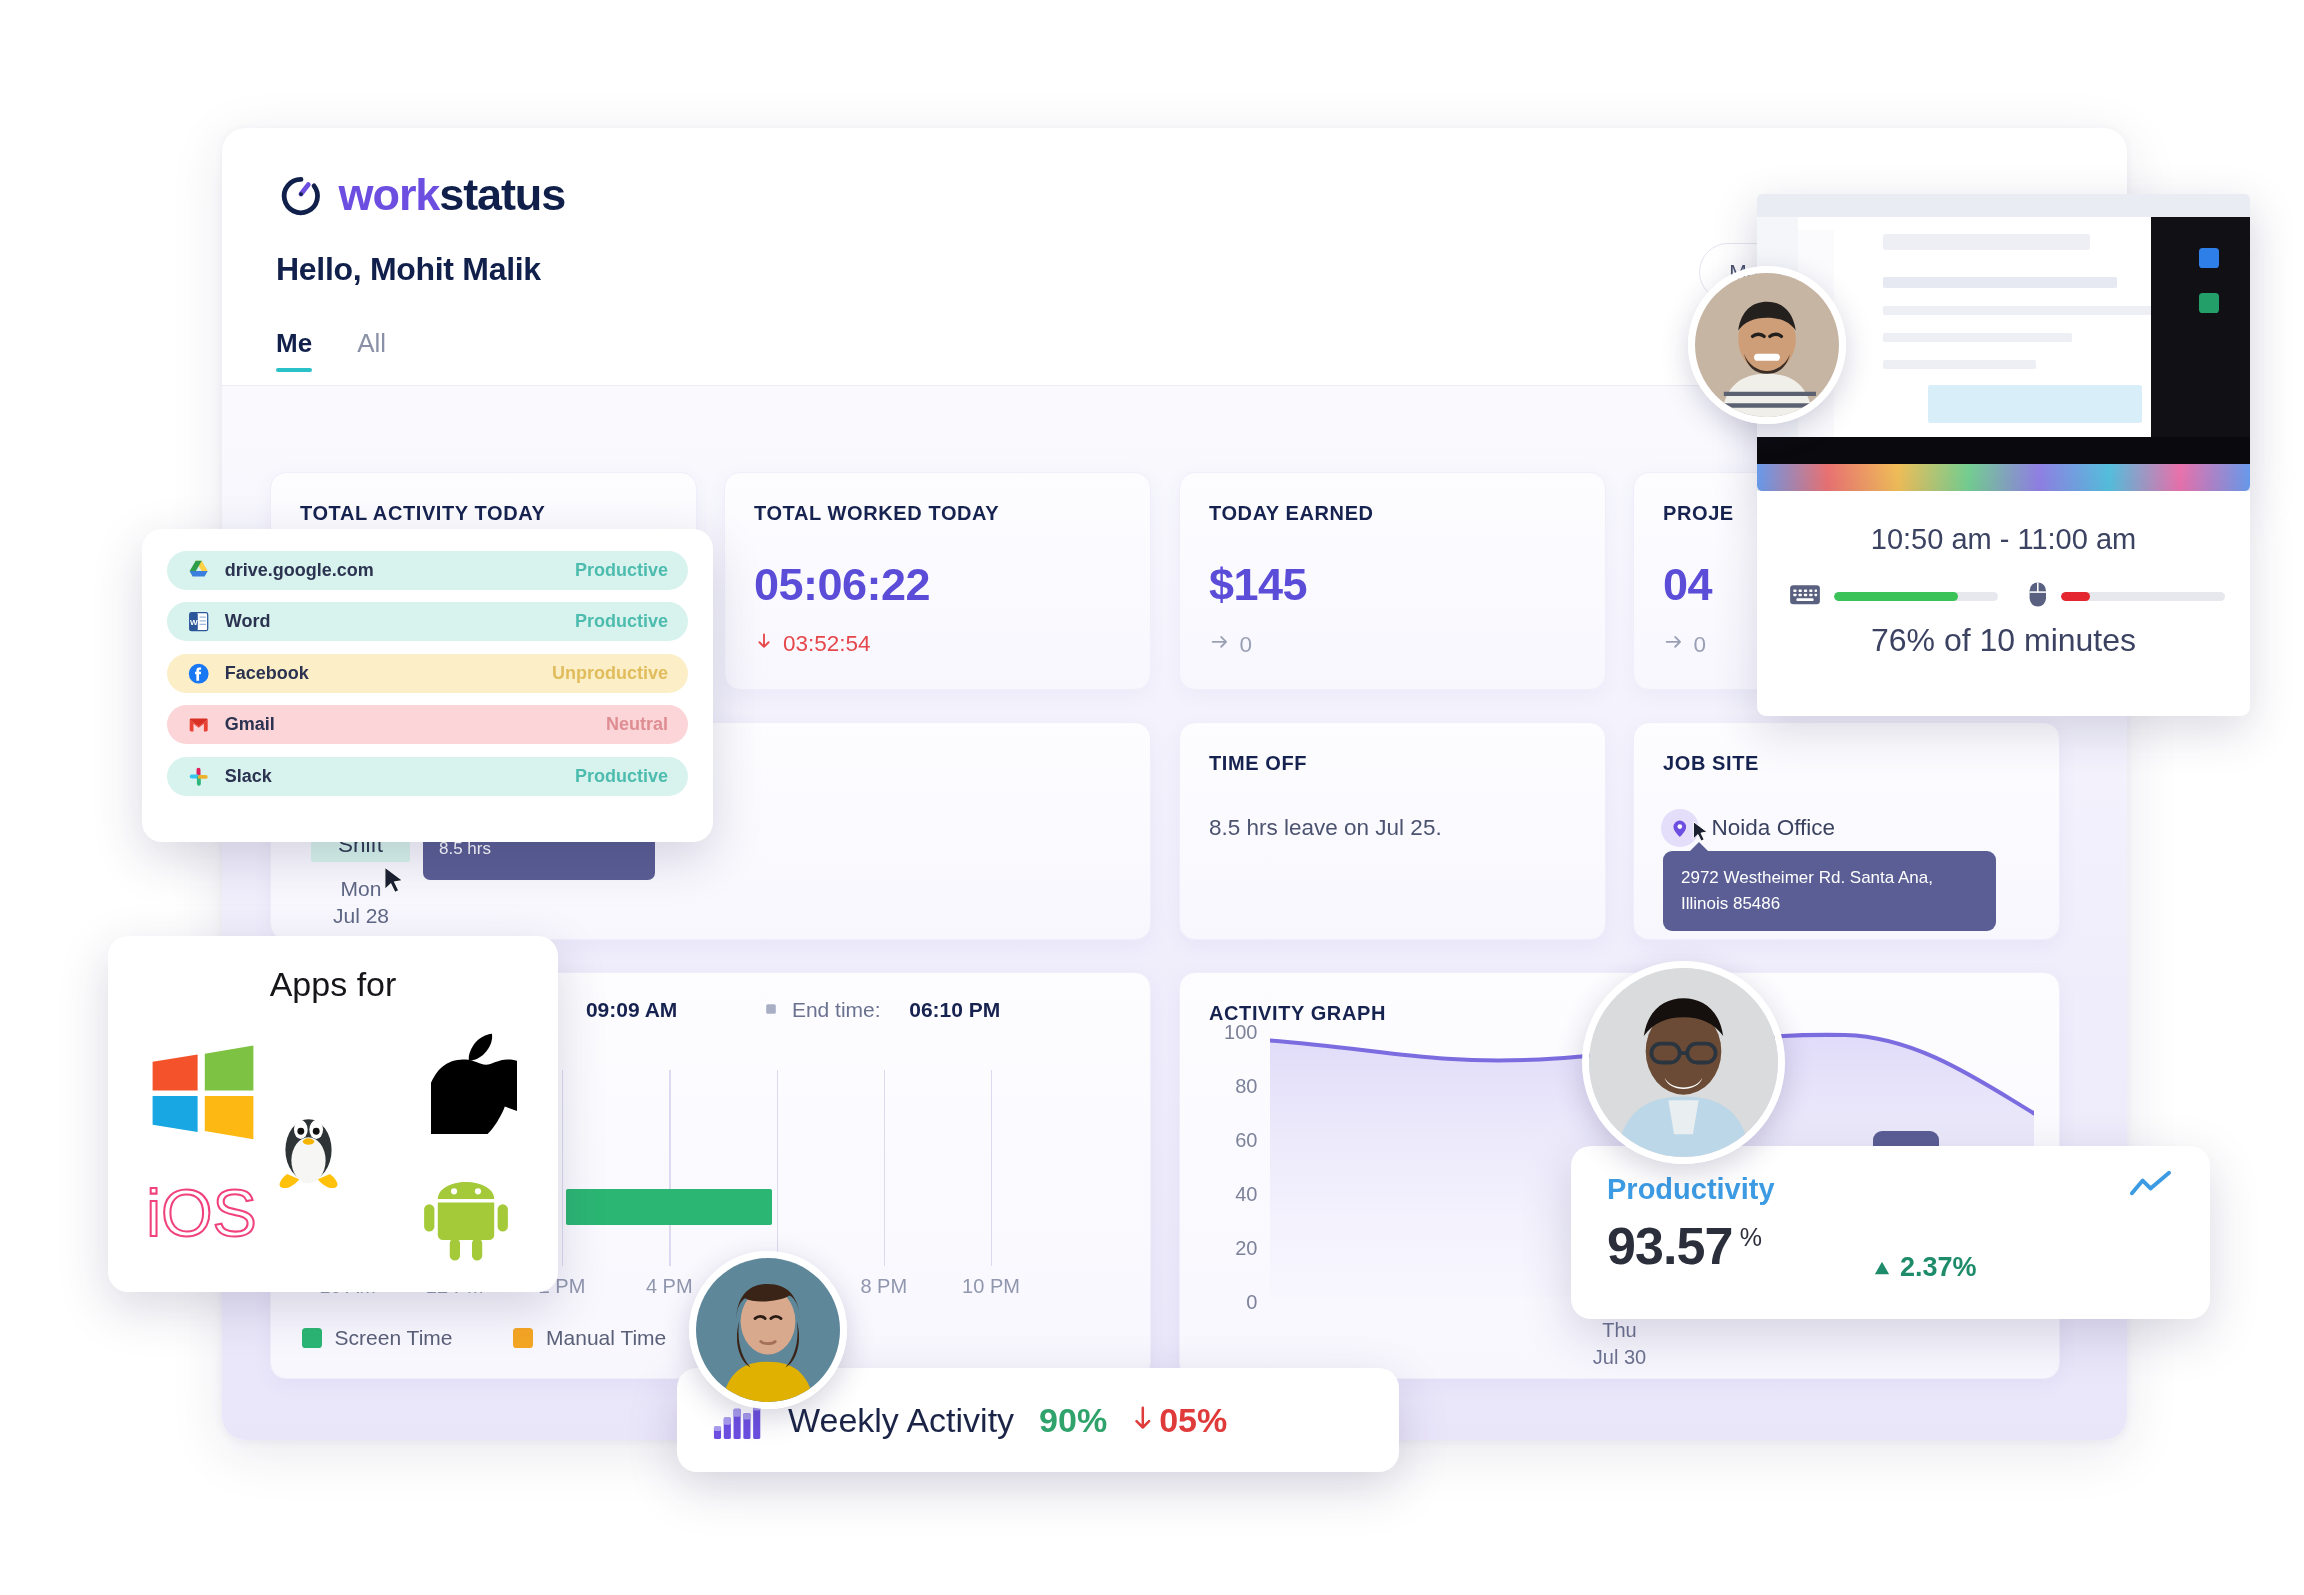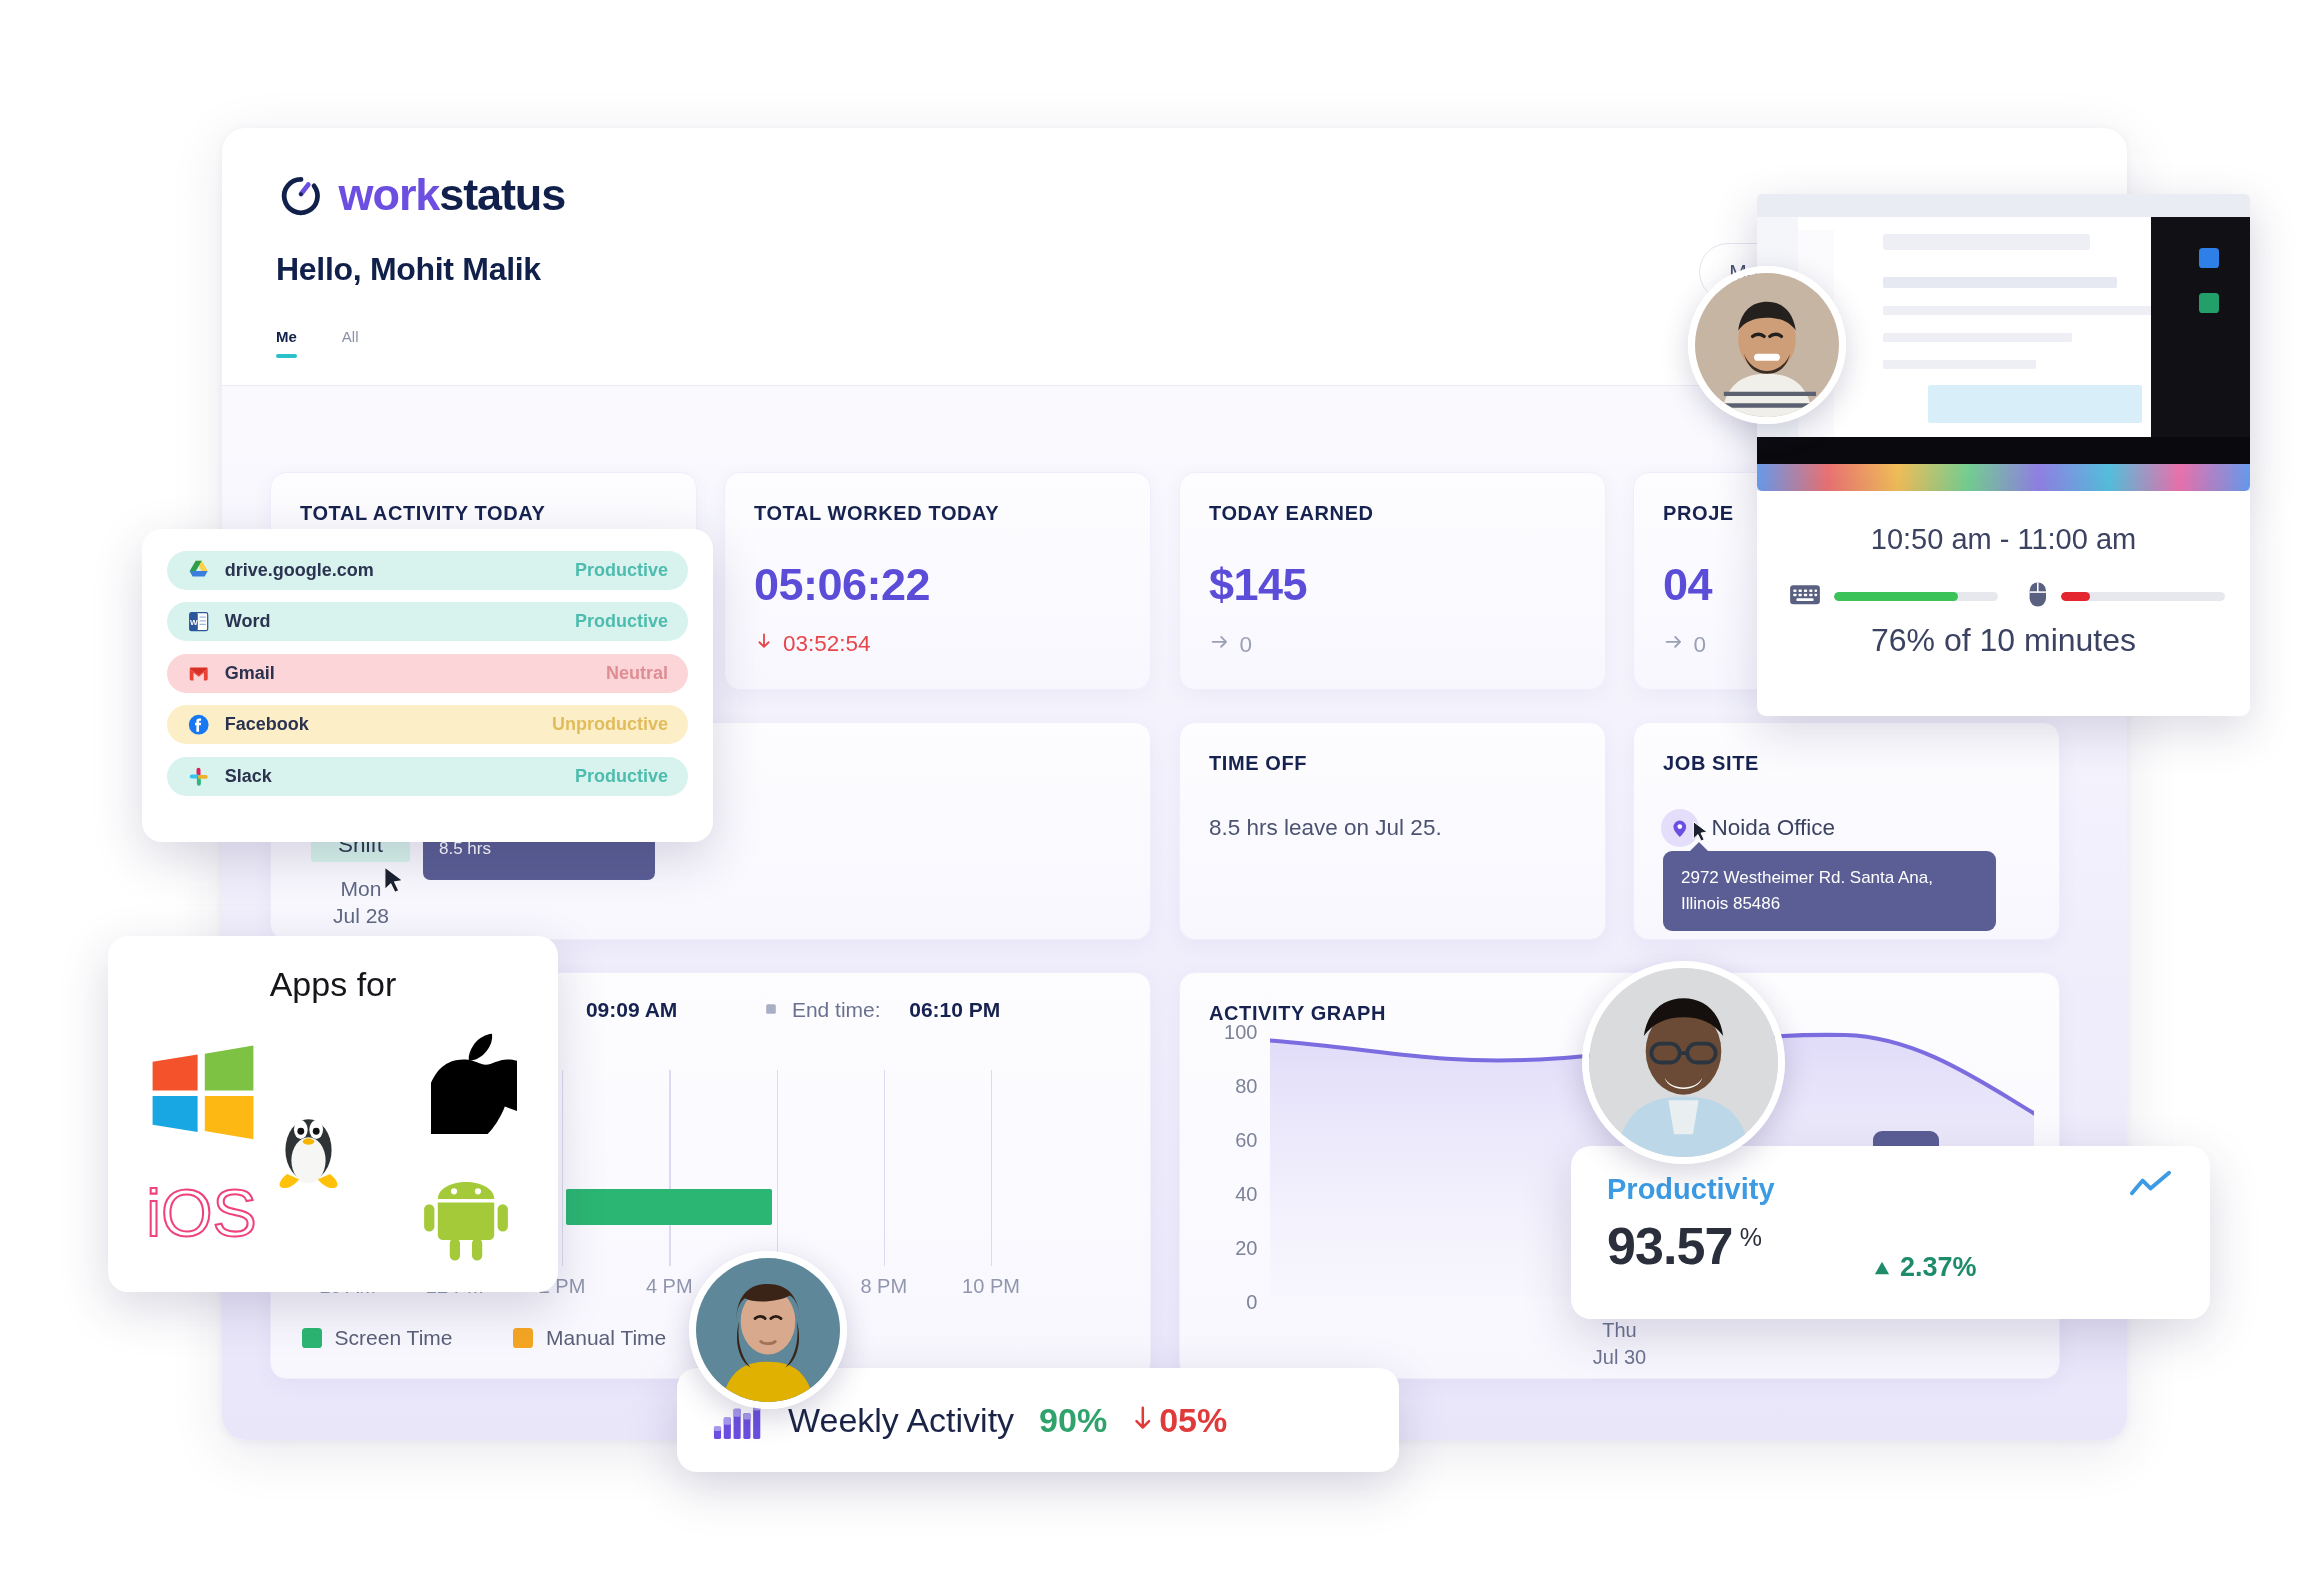--- a/index.html
+++ b/index.html
@@ -33,21 +33,21 @@
   .pill{
     height:56px;border:1.4px solid #E3E5EE;border-radius:899px;background:#fff;
     display:flex;align-items:center;gap:20px;padding:0 29px;
     font-size:21px;color:#4A5270;white-space:nowrap;
   }
   .pill.small{width:99px;justify-content:center;padding:0;gap:0;}
   .chev{width:20px;height:11.7px;}
 
   
   .tabs{position:absolute;left:54px;top:200px;display:flex;gap:45px;}
-  .tab{font-size:15px;color:#8A90A6;padding-bottom:12.6px;position:relative;}
+  .tab{font-size:26px;color:#8A90A6;padding-bottom:12.6px;position:relative;}
   .tab.active{color:#10204B;font-weight:600;}
   .tab.active:after{content:"";position:absolute;left:0;right:0;bottom:0;height:3.6px;background:#2BC1C8;border-radius:2.7px;}
   .divider{position:absolute;left:0;right:0;top:257px;height:1.4px;background:#ECEDF4;}
 
   
   .body-tint{
     position:absolute;left:0;right:0;top:258px;bottom:0;
     background:linear-gradient(180deg,#FAFAFE 0%,#F2F0FC 42%,#EAE6FA 100%);
   }
 
@@ -433,35 +433,35 @@
     <div class="app-row r-prod">
       <span class="ai"><svg viewBox="0 0 26 26" width="23.4" height="23.4" style="font-size:20px">
             <rect x="3" y="3" width="20" height="20" rx="2" fill="#fff" stroke="#2B579A" stroke-width="1.4"></rect>
             <rect x="3" y="3" width="9" height="20" rx="2" fill="#2B579A"></rect>
             <text x="7.5" y="17" font-size="9" fill="#fff" text-anchor="middle" font-family="sans-serif" font-weight="bold">W</text>
             <path d="M14 8h7M14 12h7M14 16h7" stroke="#9DB7DC" stroke-width="1.3"></path>
           </svg></span>
       <span class="nm">Word</span>
       <span class="tg">Productive</span>
     </div>
+    <div class="app-row r-unprod">
+      <span class="ai"><svg viewBox="0 0 26 26" width="23.4" height="23.4">
+            <circle cx="13" cy="13" r="11" fill="#1877F2"></circle>
+            <path d="M15.4 13.5h-2v7.4h-3v-7.4H8.9v-2.6h1.5V9.3c0-2 .9-3.3 3.3-3.3h2v2.6h-1.3c-.8 0-.9.3-.9 1v1.3h2.2z" fill="#fff"></path>
+          </svg></span>
+      <span class="nm">Facebook</span>
+      <span class="tg">Unproductive</span>
+    </div>
     <div class="app-row r-neutral">
       <span class="ai"><svg viewBox="0 0 26 26" width="23.4" height="23.4">
             <path d="M3 7.5 13 15 23 7.5V19a1.6 1.6 0 0 1-1.6 1.6h-2.6V12l-5.8 4.3L7.2 12v8.6H4.6A1.6 1.6 0 0 1 3 19z" fill="#EA4335"></path>
             <path d="M3 7.5 13 15 23 7.5A1.6 1.6 0 0 0 21.4 6H4.6A1.6 1.6 0 0 0 3 7.5z" fill="#D93025"></path>
           </svg></span>
       <span class="nm">Gmail</span>
       <span class="tg">Neutral</span>
-    </div>
-    <div class="app-row r-unprod">
-      <span class="ai"><svg viewBox="0 0 26 26" width="23.4" height="23.4">
-            <circle cx="13" cy="13" r="11" fill="#1877F2"></circle>
-            <path d="M15.4 13.5h-2v7.4h-3v-7.4H8.9v-2.6h1.5V9.3c0-2 .9-3.3 3.3-3.3h2v2.6h-1.3c-.8 0-.9.3-.9 1v1.3h2.2z" fill="#fff"></path>
-          </svg></span>
-      <span class="nm">Facebook</span>
-      <span class="tg">Unproductive</span>
     </div>
     <div class="app-row r-prod">
       <span class="ai"><svg viewBox="0 0 26 26" width="23.4" height="23.4">
             <rect x="10.6" y="3" width="4.4" height="11" rx="2.2" fill="#E01E5A"></rect>
             <rect x="3" y="10.6" width="11" height="4.4" rx="2.2" fill="#36C5F0"></rect>
             <rect x="11" y="12" width="4.4" height="11" rx="2.2" fill="#2EB67D"></rect>
             <rect x="12" y="11" width="11" height="4.4" rx="2.2" fill="#ECB22E"></rect>
           </svg></span>
       <span class="nm">Slack</span>
       <span class="tg">Productive</span>

